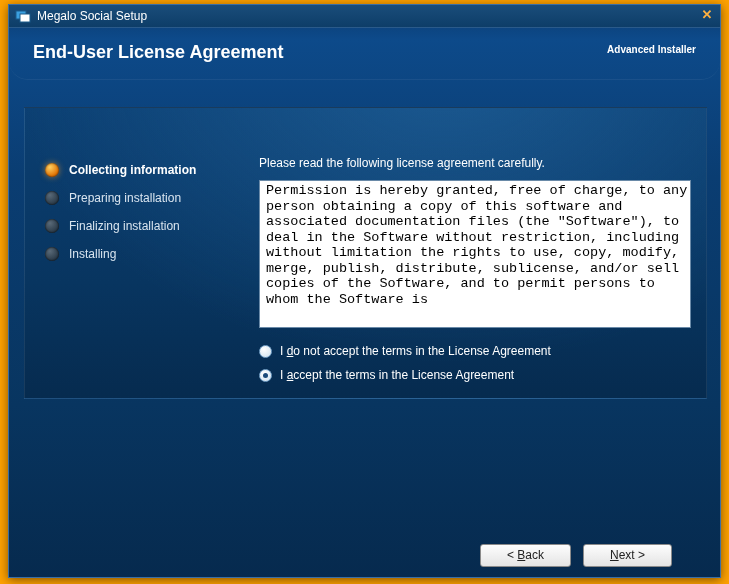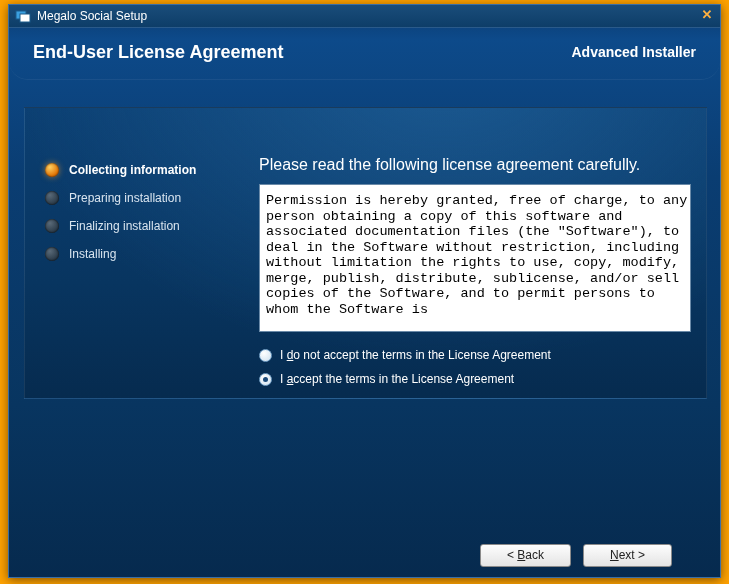--- a/index.html
+++ b/index.html
@@ -60,21 +60,21 @@
     border-bottom: 1px solid rgba(255,255,255,0.06);
     border-radius: 19px;
   }
   .header .page-title {
     color: #fff;
     font-size: 18px;
     font-weight: bold;
   }
   .header .brand {
     color: #fff;
-    font-size: 14px;
+    font-size: 10px;
     font-weight: bold;
     margin-top: 2px;
   }
   .inner {
     position: absolute;
     left: 15px; top: 102px;
     width: 683px; height: 292px;
     background: radial-gradient(ellipse 620px 420px at 420px -40px, rgba(40,110,170,0.55), rgba(10,50,90,0) 70%),
                 linear-gradient(to bottom, #0b3f72 0%, #083560 60%, #062b4f 100%);
     border: 1px solid rgba(255,255,255,0.08);
@@ -106,29 +106,29 @@
     background: radial-gradient(circle at 35% 30%, #ffcf60, #e07000 70%);
     box-shadow: 0 0 6px rgba(255,160,40,0.6), inset 0 0 2px #3a1a00;
   }
   .content {
     position: absolute;
     left: 234px; top: 48px;
     width: 432px;
   }
   .instruction {
     color: #fff;
-    font-size: 16px;
+    font-size: 12px;
     margin-bottom: 10px;
   }
   .license-box {
     width: 432px;
     height: 148px;
     background: #fff;
     border: 1px solid #6a8aa8;
-    padding: 8px 2px 2px 6px;
+    padding: 2px 2px 2px 6px;
     overflow-y: scroll;
     color: #000;
     font-family: "Courier New", monospace;
     font-size: 13.5px;
     line-height: 1.15;
     white-space: pre-wrap;
     word-break: break-word;
   }
   .license-box::-webkit-scrollbar { width: 17px; }
   .license-box::-webkit-scrollbar-track { background: #e8e8e8; }

